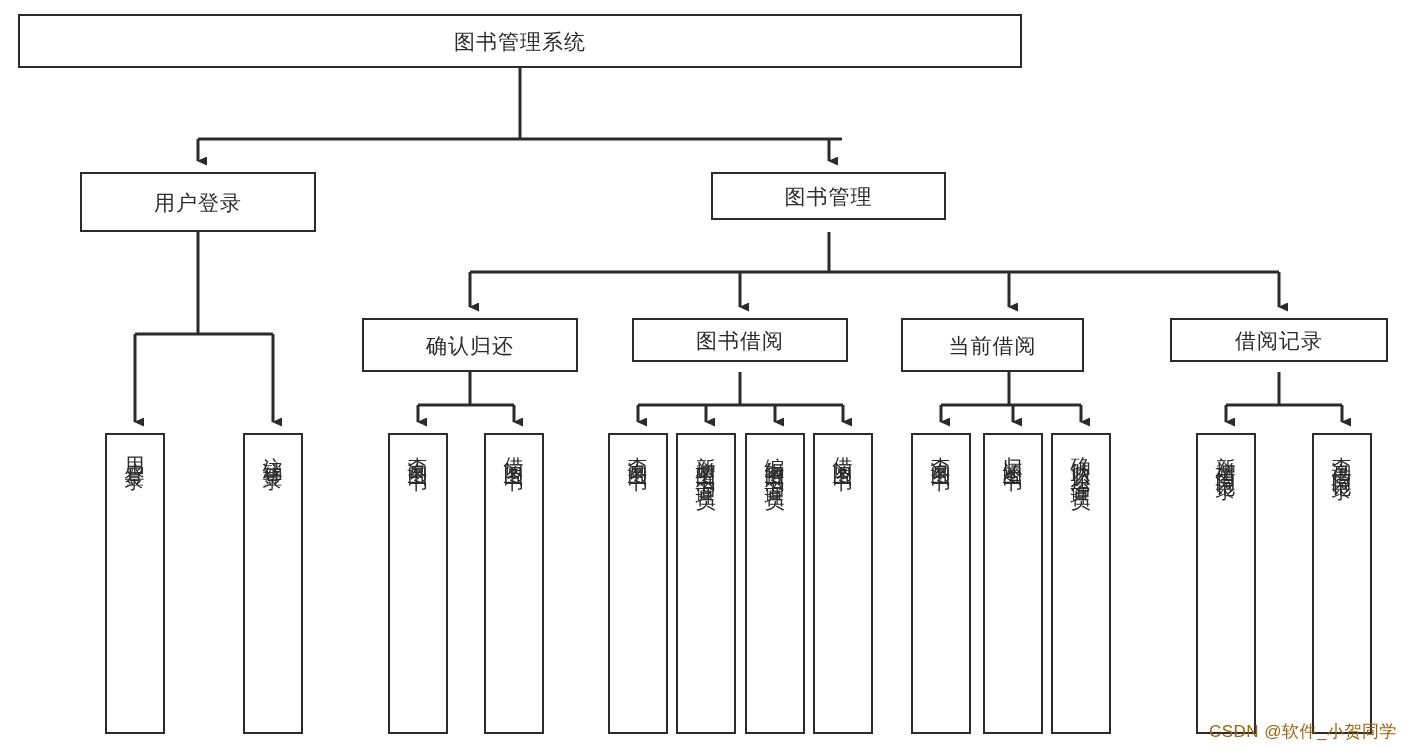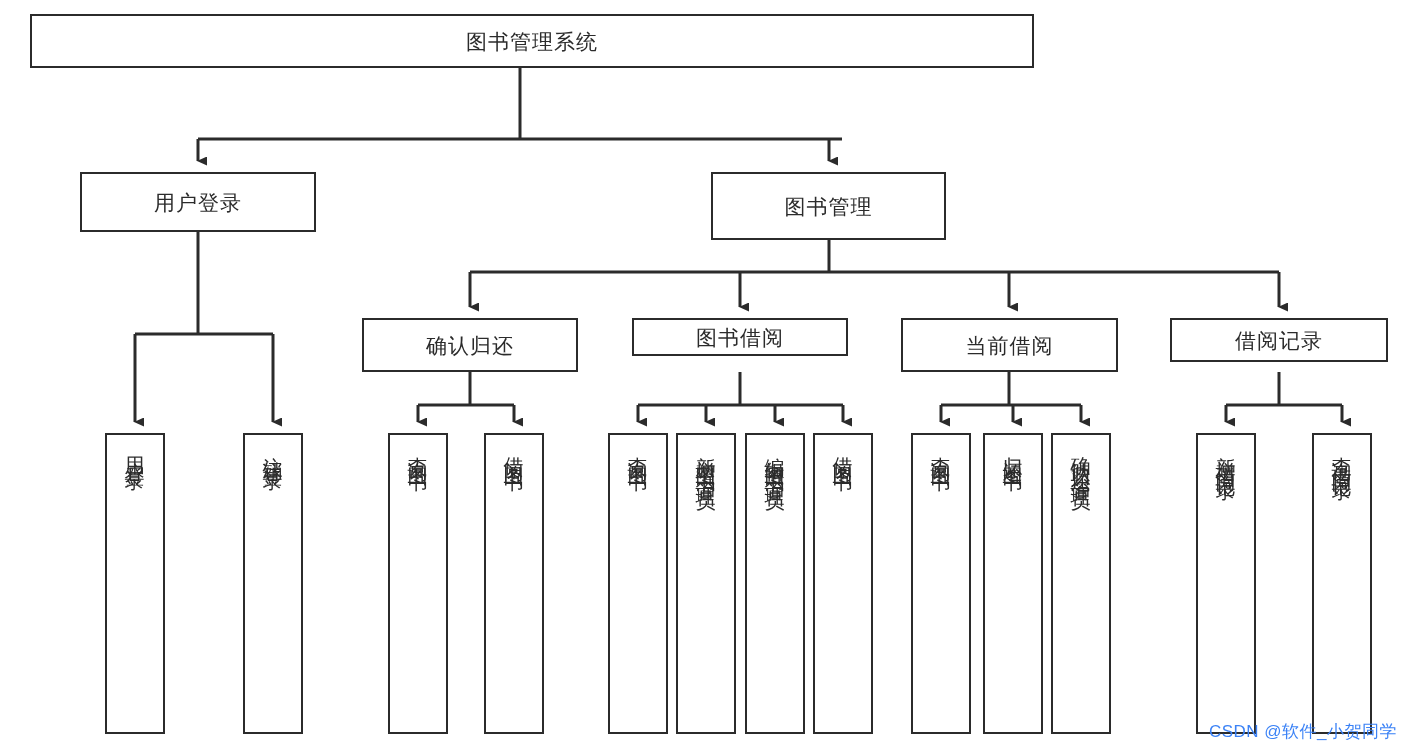--- a/index.html
+++ b/index.html
@@ -54,21 +54,21 @@
     left: 0; top: 0;
     width: 1405px;
     height: 747px;
     pointer-events: none;
   }
   #watermark {
     position: absolute;
     right: 8px;
     bottom: 4px;
     font-size: 17px;
-    color: #3b82f6;
+    color: #a16207;
     white-space: nowrap;
     letter-spacing: 0.5px;
   }
 </style>
 </head>
 <body>
 
 <div id="diagram-root">
 
   <svg id="connectors" viewBox="0 0 1405 747" xmlns="http://www.w3.org/2000/svg">
@@ -127,36 +127,36 @@
 
     <g stroke="#2b2b2b" stroke-width="3" fill="none">
       <path d="M 1279 372 L 1279 405"></path>
       <path d="M 1226 405 L 1342 405"></path>
       <path d="M 1226 405 L 1226 422" marker-end="url(#arrowhead)"></path>
       <path d="M 1342 405 L 1342 422" marker-end="url(#arrowhead)"></path>
     </g>
   </svg>
 
   <div id="node-layer">
-      <div class="node-box" style="left: 30px; top: 14px; width: 1004px; height: 54px;">
+      <div class="node-box" style="left: 18px; top: 14px; width: 1004px; height: 54px;">
         <span class="node-label-h">图书管理系统</span>
       </div>
       <div class="node-box" style="left: 80px; top: 172px; width: 236px; height: 60px;">
         <span class="node-label-h">用户登录</span>
       </div>
-      <div class="node-box" style="left: 711px; top: 172px; width: 235px; height: 68px;">
+      <div class="node-box" style="left: 711px; top: 172px; width: 235px; height: 48px;">
         <span class="node-label-h">图书管理</span>
       </div>
       <div class="node-box" style="left: 362px; top: 318px; width: 216px; height: 54px;">
         <span class="node-label-h">确认归还</span>
       </div>
-      <div class="node-box" style="left: 632px; top: 318px; width: 216px; height: 38px;">
+      <div class="node-box" style="left: 632px; top: 318px; width: 216px; height: 44px;">
         <span class="node-label-h">图书借阅</span>
       </div>
-      <div class="node-box" style="left: 901px; top: 318px; width: 217px; height: 54px;">
+      <div class="node-box" style="left: 901px; top: 318px; width: 183px; height: 54px;">
         <span class="node-label-h">当前借阅</span>
       </div>
       <div class="node-box" style="left: 1170px; top: 318px; width: 218px; height: 44px;">
         <span class="node-label-h">借阅记录</span>
       </div>
       <div class="node-box leaf-box" style="left: 105px; top: 433px; width: 60px; height: 301px;">
         <span class="node-label-v">用户登录</span>
       </div>
       <div class="node-box leaf-box" style="left: 243px; top: 433px; width: 60px; height: 301px;">
         <span class="node-label-v">注销登录</span>

